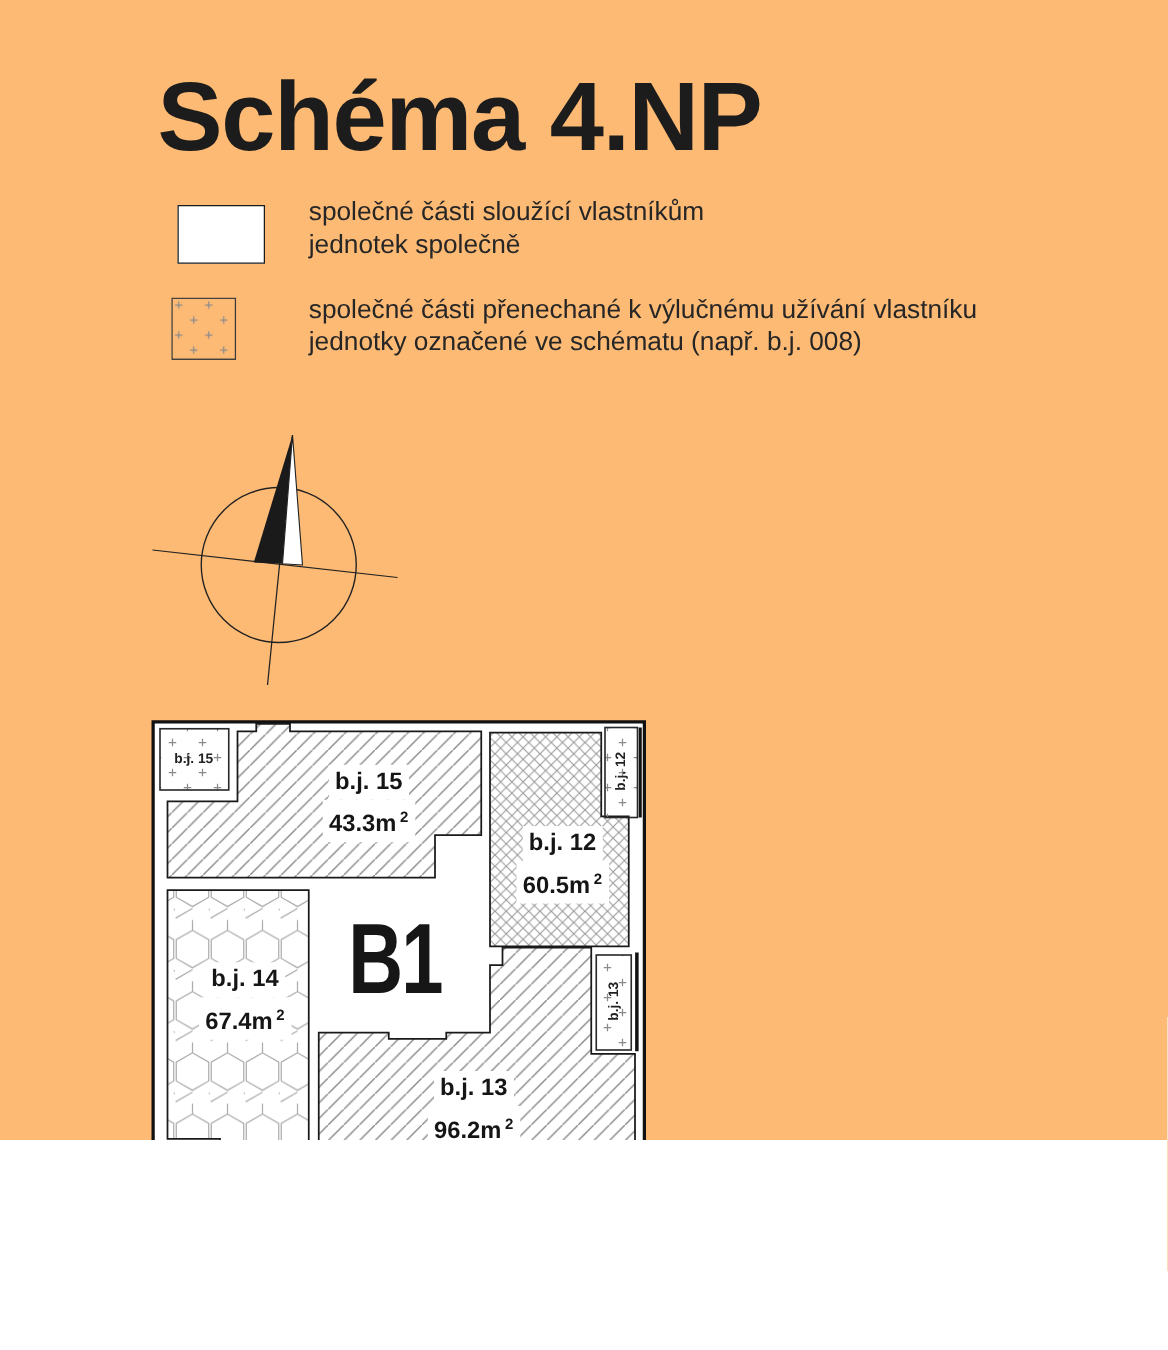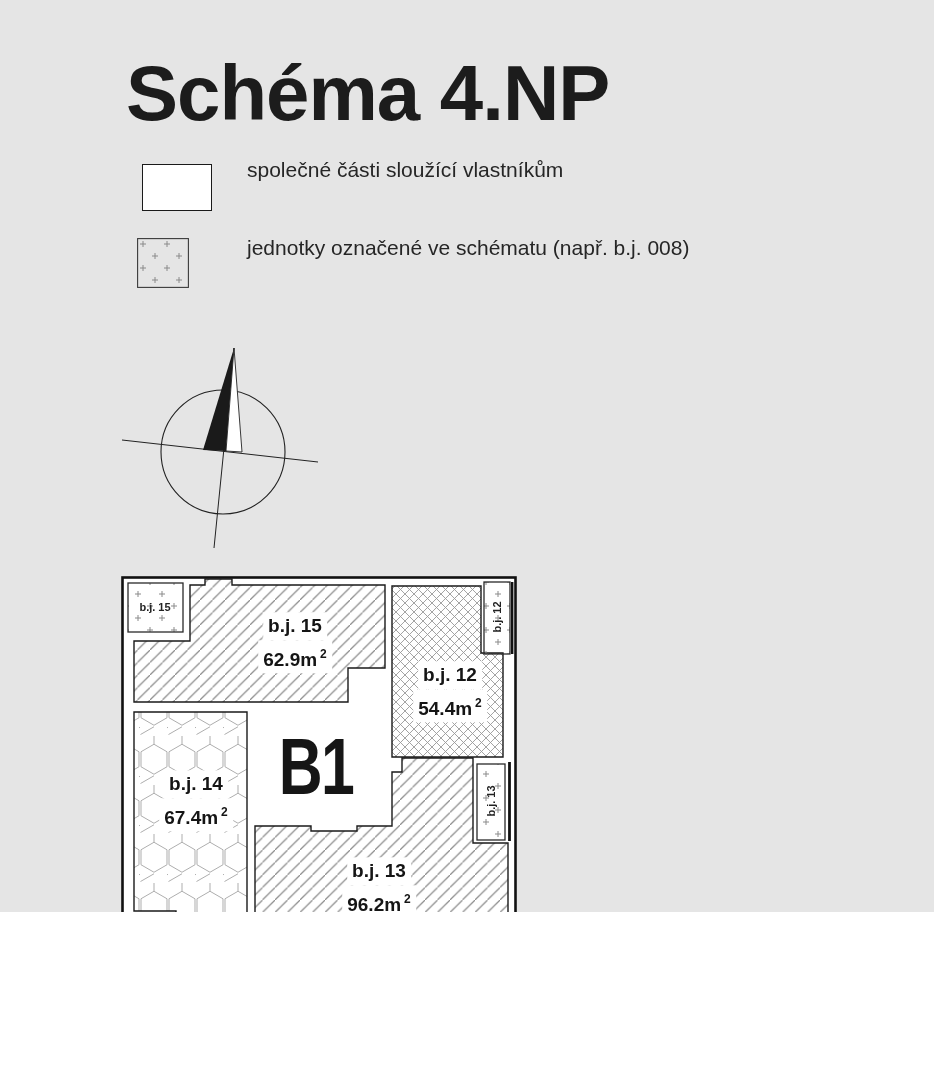--- a/index.html
+++ b/index.html
@@ -1,16 +1,16 @@
 <!DOCTYPE html>
 <html><head>
 <meta charset="utf-8">
 <style>
   html,body{margin:0;padding:0;background:#fff;}
-  .page{position:relative;width:934px;height:912px;background:#e5e5e5;overflow:hidden;
+  .page{position:relative;width:934px;height:912px;background:#fdba74;overflow:hidden;
         font-family:"Liberation Sans","DejaVu Sans",sans-serif;color:#1a1a1a;}
 
   .title{position:absolute;left:126px;top:48px;margin:0;font-size:78px;font-weight:700;
          letter-spacing:-1px;color:#1c1c1c;white-space:nowrap;}
 
   .legend-swatch{position:absolute;box-sizing:border-box;}
   .sw1{left:142px;top:164px;width:70px;height:47px;border:1.6px solid #1a1a1a;background:#fff;}
   .sw2{left:137px;top:238px;width:52px;height:50px;}
   .legend-text{position:absolute;font-size:21px;line-height:26px;color:#262626;white-space:nowrap;}
   .lt1{left:247px;top:157px;}
@@ -41,22 +41,24 @@
 
   <h1 class="title">Schéma 4.NP</h1>
 
   <svg class="legend-swatch sw2" width="52" height="50">
     <rect x="0.6" y="0.6" width="50.8" height="48.8" fill="url(#p-plus)" stroke="#3a3a3a" stroke-width="1.1"></rect>
   </svg>
   <div class="legend-swatch sw1"></div>
 
   <div class="legend-text lt1">
     <div>společné části sloužící vlastníkům</div>
+    <div>jednotek společně</div>
   </div>
   <div class="legend-text lt2">
+    <div>společné části přenechané k výlučnému užívání vlastníku</div>
     <div>jednotky označené ve schématu (např. b.j. 008)</div>
   </div>
 
   <svg class="svg-layer" width="934" height="1080" viewBox="0 0 934 1080">
     <defs>
       <pattern id="p-hatch" width="12.5" height="12.5" patternUnits="userSpaceOnUse">
         <path d="M0,12.5 L12.5,0" stroke="#8c8c8c" stroke-width="1.2" fill="none"></path>
       </pattern>
       <pattern id="p-cross" width="9" height="9" patternUnits="userSpaceOnUse">
         <path d="M0,9 L9,0 M0,0 L9,9" stroke="#9a9a9a" stroke-width="0.9" fill="none"></path>
@@ -92,26 +94,26 @@
     <rect x="484" y="582" width="26" height="72" fill="url(#p-plus)" stroke="#2a2a2a" stroke-width="1.3"></rect>
     <rect x="477" y="764" width="28" height="76" fill="url(#p-plus)" stroke="#2a2a2a" stroke-width="1.3"></rect>
     <rect x="127" y="913" width="44" height="45" fill="url(#p-plus)" stroke="#2a2a2a" stroke-width="1.3"></rect>
 
     <line x1="512.2" y1="582" x2="512.2" y2="654" stroke="#111" stroke-width="2.4"></line>
     <line x1="509.5" y1="762" x2="509.5" y2="841" stroke="#111" stroke-width="2.8"></line>
   </svg>
 
   <div class="unit-label" style="left:295px;top:643px;">
     <div><span class="ul-bg">b.j. 15</span></div>
-    <div><span class="ul-bg"><span>62.9m</span><sup>2</sup></span></div>
+    <div><span class="ul-bg"><span>43.3m</span><sup>2</sup></span></div>
   </div>
 
   <div class="unit-label" style="left:450px;top:692px;">
     <div><span class="ul-bg">b.j. 12</span></div>
-    <div><span class="ul-bg"><span>54.4m</span><sup>2</sup></span></div>
+    <div><span class="ul-bg"><span>60.5m</span><sup>2</sup></span></div>
   </div>
 
   <div class="unit-label" style="left:196px;top:801px;">
     <div><span class="ul-bg">b.j. 14</span></div>
     <div><span class="ul-bg"><span>67.4m</span><sup>2</sup></span></div>
   </div>
 
   <div class="unit-label" style="left:379px;top:888px;">
     <div><span class="ul-bg">b.j. 13</span></div>
     <div><span class="ul-bg"><span>96.2m</span><sup>2</sup></span></div>

